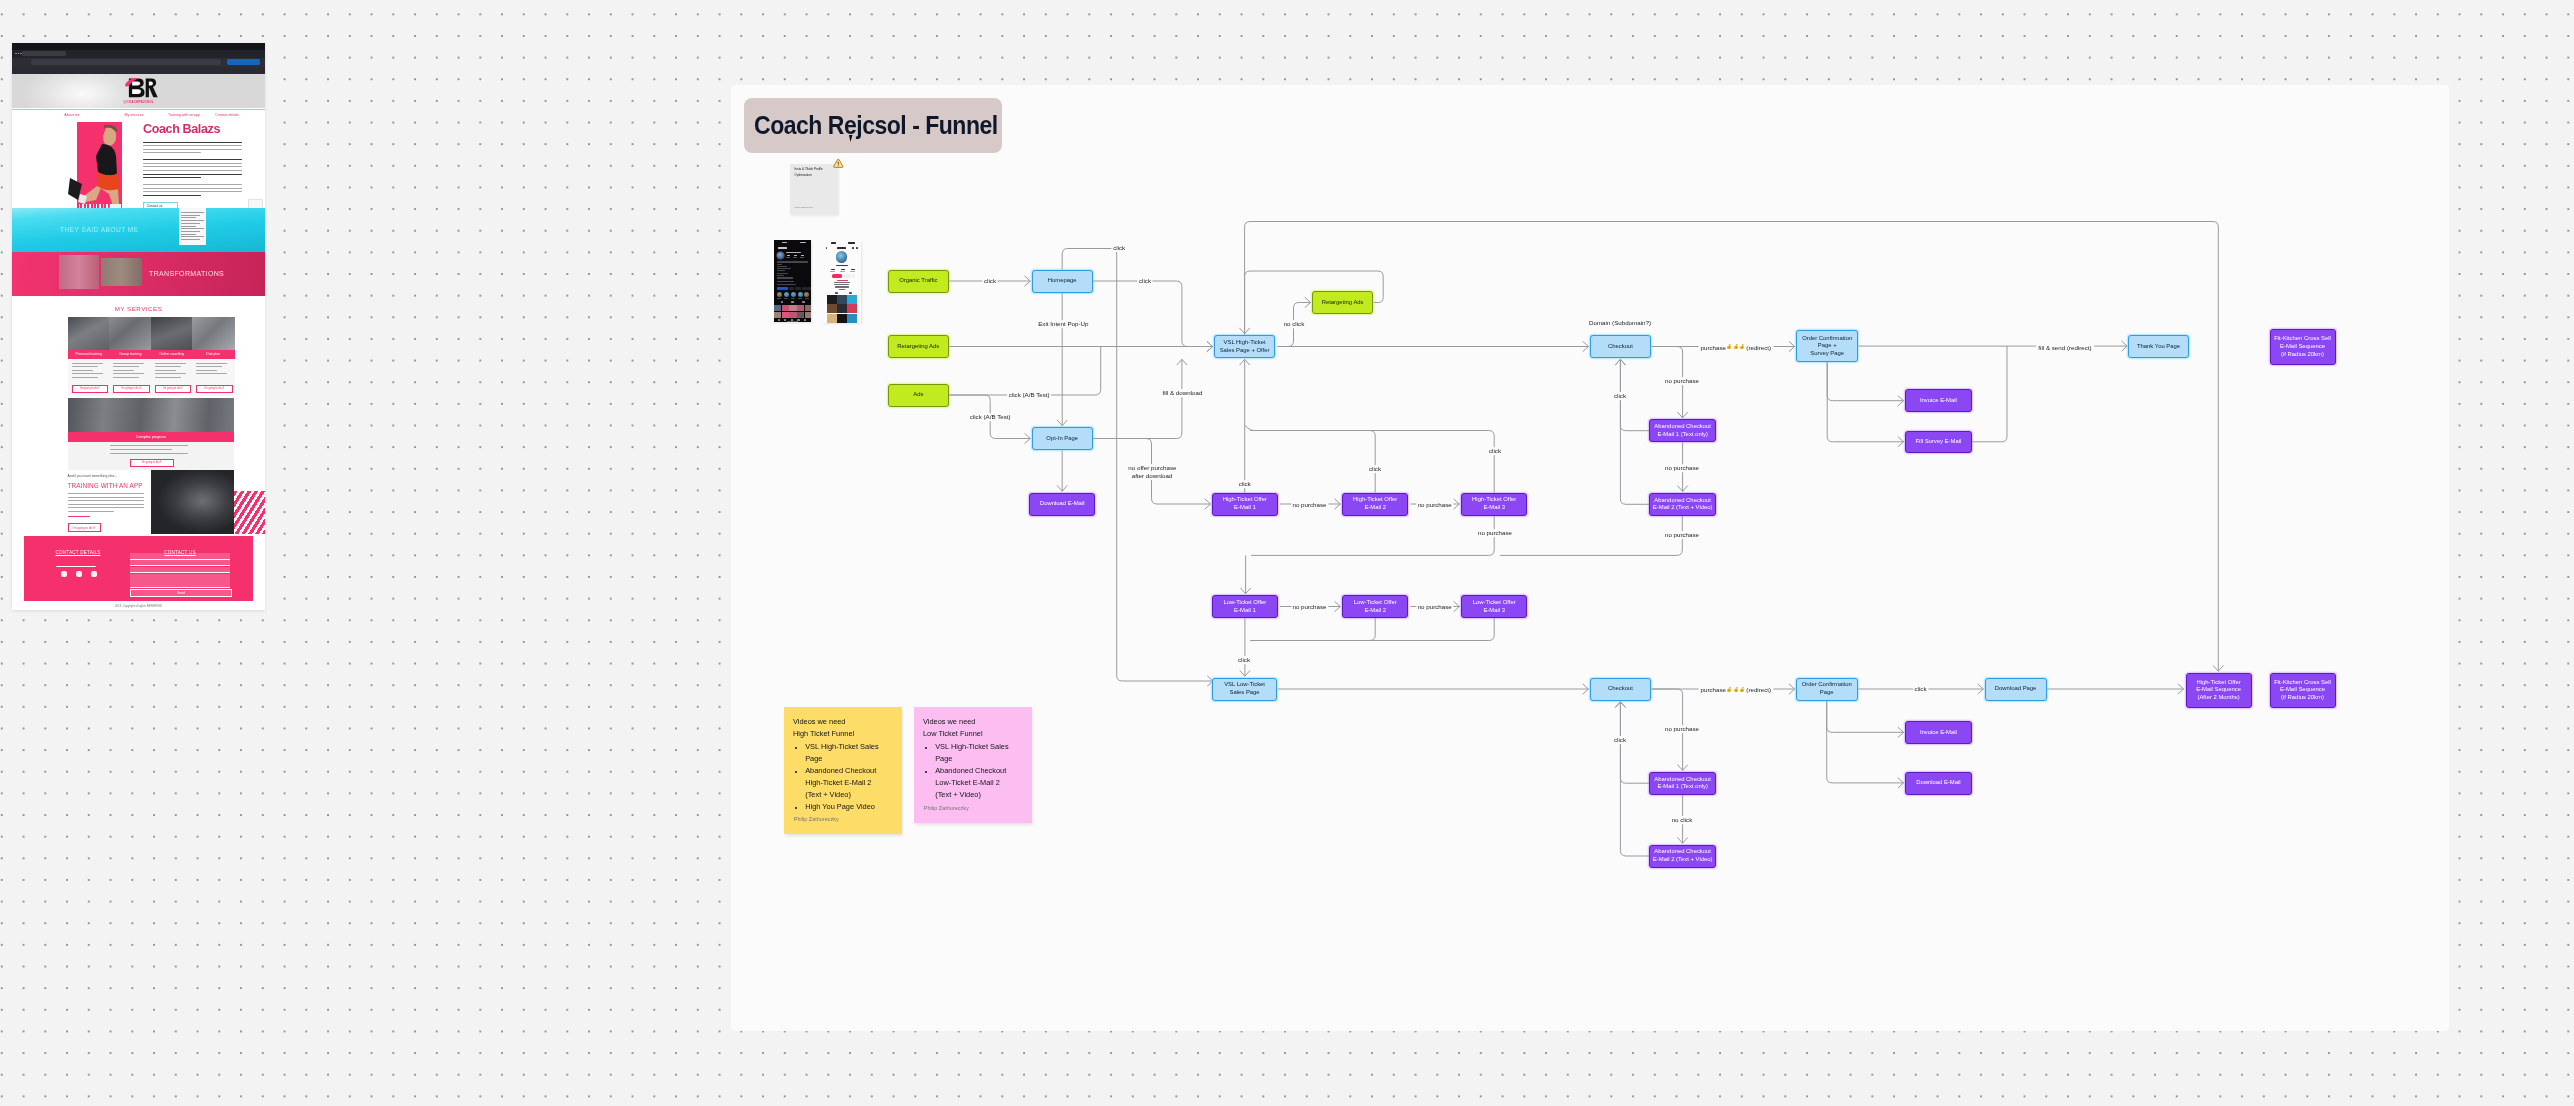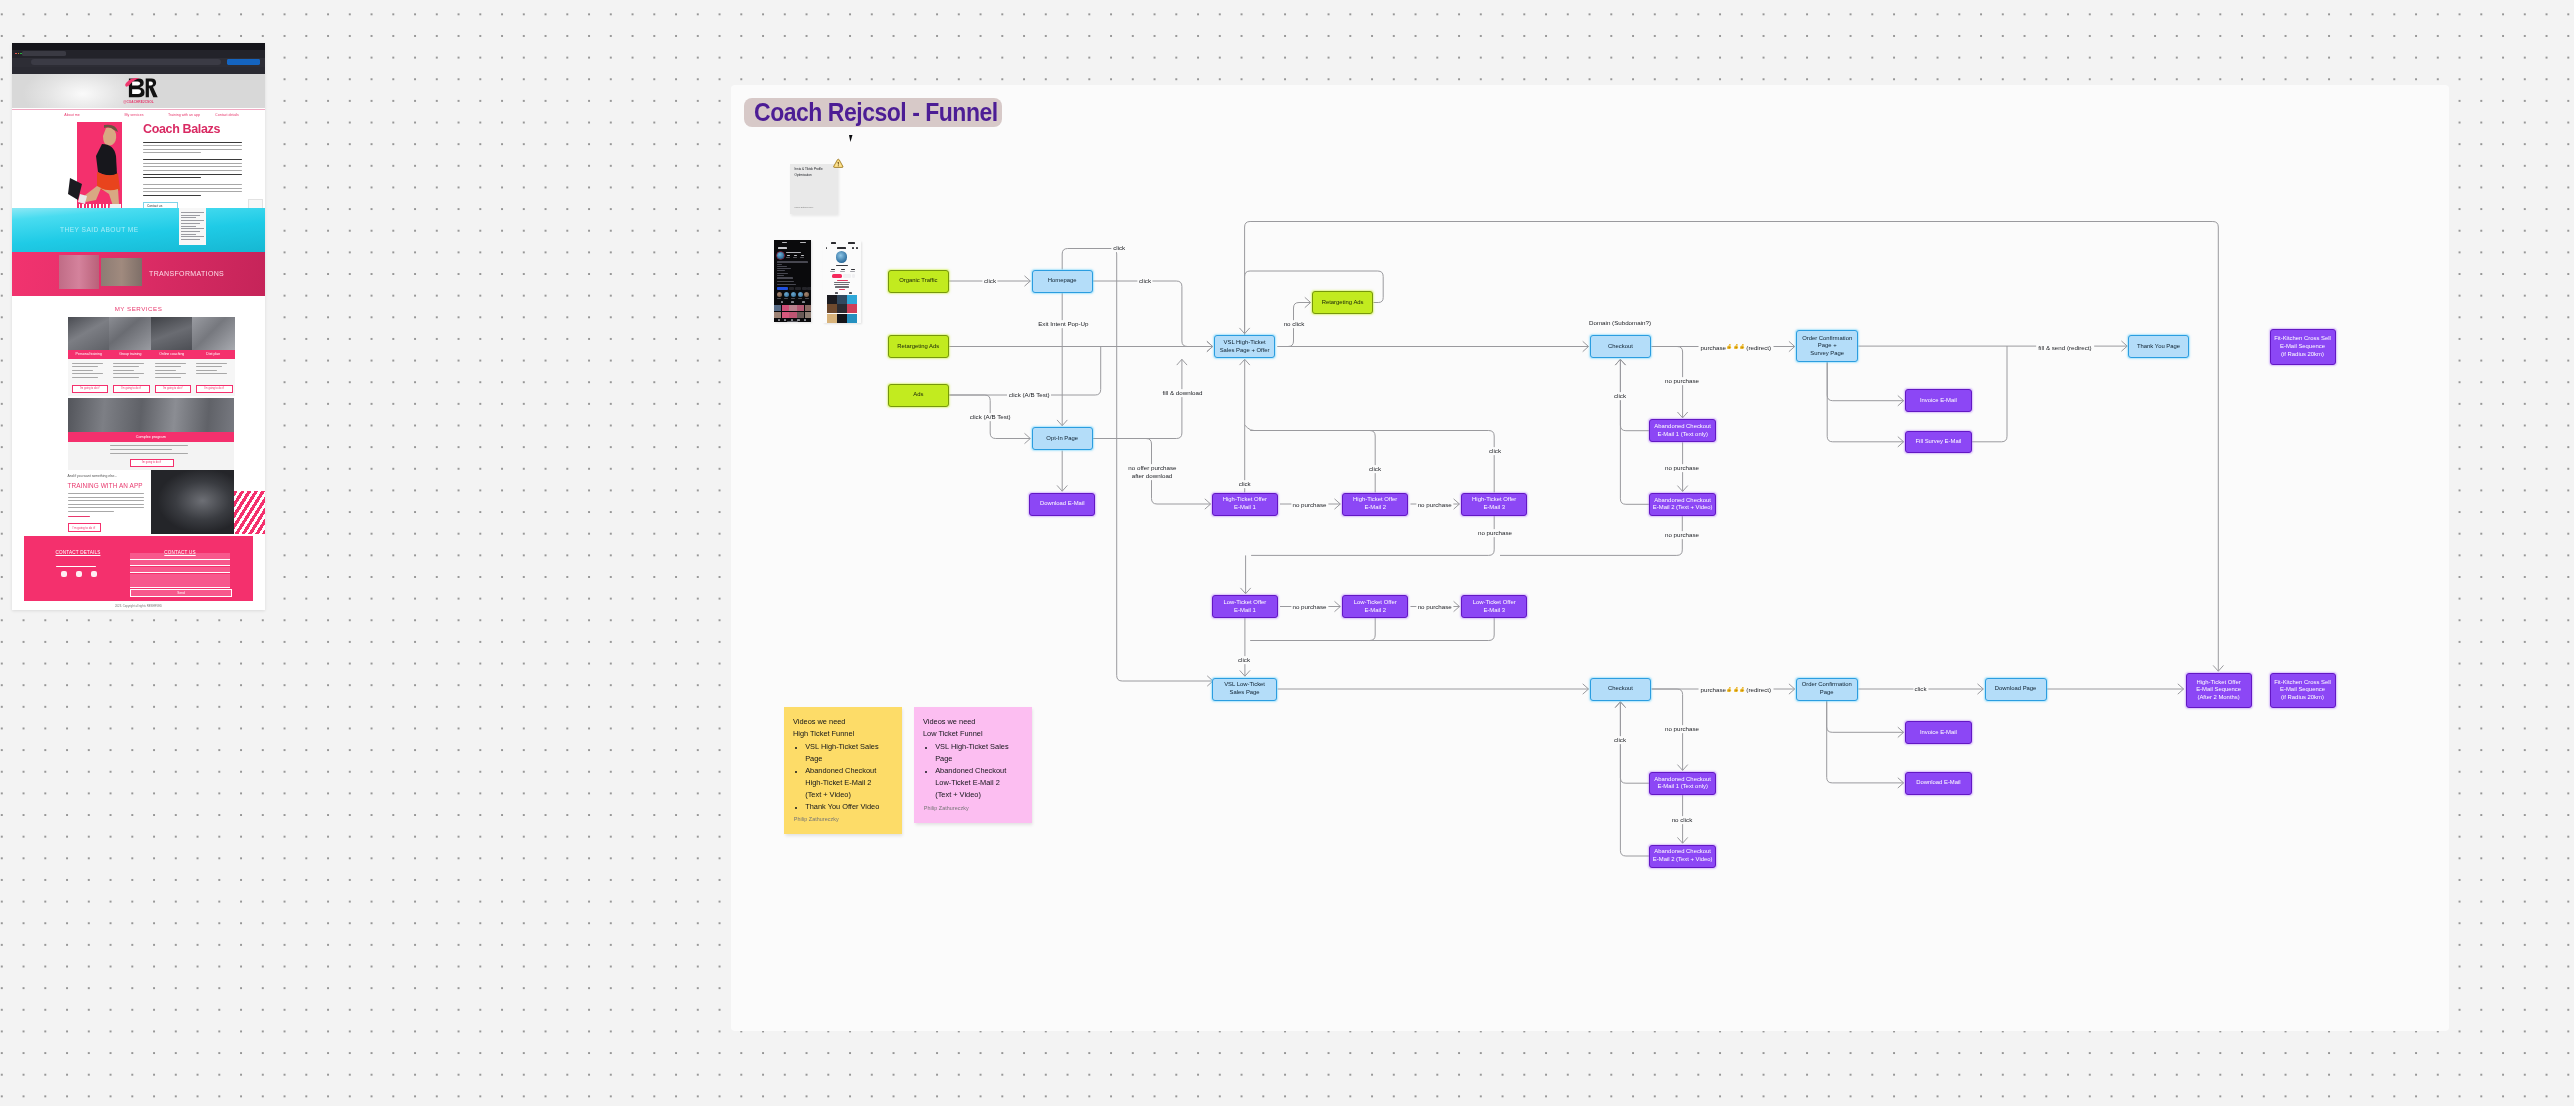--- a/index.html
+++ b/index.html
@@ -7,23 +7,23 @@
    font-family:"Liberation Sans",sans-serif;
    -webkit-font-smoothing:antialiased;text-rendering:optimizeLegibility;}
  #canvas{position:absolute;left:0;top:0;width:2574px;height:1106px;
    background-color:#f3f3f3;
    background-image:radial-gradient(circle at 1px 1px, #8c8c8c 0.62px, rgba(140,140,140,0.45) 1.0px, transparent 1.25px);
    background-size:21.761px 21.65px;
    background-position:305.3px 900.6px;}
  #frame{position:absolute;left:730.6px;top:84.5px;width:1718.8px;height:946.1px;background:#fbfbfb;
    border-radius:4px;}
  
- #title{position:absolute;left:744px;top:98px;height:29px;padding:0 10px;
+ #title{position:absolute;left:744px;top:98px;height:55px;padding:0 10px;
    background:#d7c9c8;border-radius:8px;display:flex;align-items:center;
-   font-size:26px;font-weight:700;color:#4c1d95;white-space:nowrap;overflow:hidden;
+   font-size:26px;font-weight:700;color:#0f172a;white-space:nowrap;overflow:hidden;
    letter-spacing:-0.55px;width:258.4px;box-sizing:border-box;}
  #title span{display:inline-block;transform:scaleX(0.885);transform-origin:left center;}
  #title-tail{position:absolute;left:849px;top:135px;width:3.5px;height:7px;
    background:#0b0c0f;clip-path:polygon(0 0,100% 0,40% 100%);}
  
  .node{position:absolute;box-sizing:border-box;display:flex;flex-direction:column;
    align-items:center;justify-content:center;border-radius:3px;text-align:center;}
  .node span{display:block;line-height:1.30;white-space:nowrap;}
  .green{background:#c2eb1f;border:1.1px solid #76970c;color:#16200a;
    box-shadow:0 0 1.6px 0.7px rgba(200,240,40,0.50);}
@@ -654,21 +654,21 @@
     </svg>
  <div class="sticky" style="left:784px;top:707px;width:118px;height:127px;background:#fddc68;">
   <div class="stx" style="position:absolute;left:9px;top:9px;width:102px;">Videos we need
 High Ticket Funnel</div>
   <ul style="position:absolute;left:9.2px;top:33.8px;width:96px;">
    <li>VSL High-Ticket Sales
 Page</li>
    <li>Abandoned Checkout
 High-Ticket E-Mail 2
 (Text + Video)</li>
-   <li>Thank You Offer Video</li>
+   <li>High You Page Video</li>
   </ul>
   <div class="auth" style="left:9.8px;top:108.5px;">Philip Zathureczky</div>
  </div>
  <div class="sticky" style="left:914px;top:707px;width:118px;height:116px;background:#fcbef1;">
   <div class="stx" style="position:absolute;left:9px;top:9px;width:102px;">Videos we need
 Low Ticket Funnel</div>
   <ul style="position:absolute;left:9.2px;top:33.8px;width:96px;">
    <li>VSL High-Ticket Sales
 Page</li>
    <li>Abandoned Checkout

